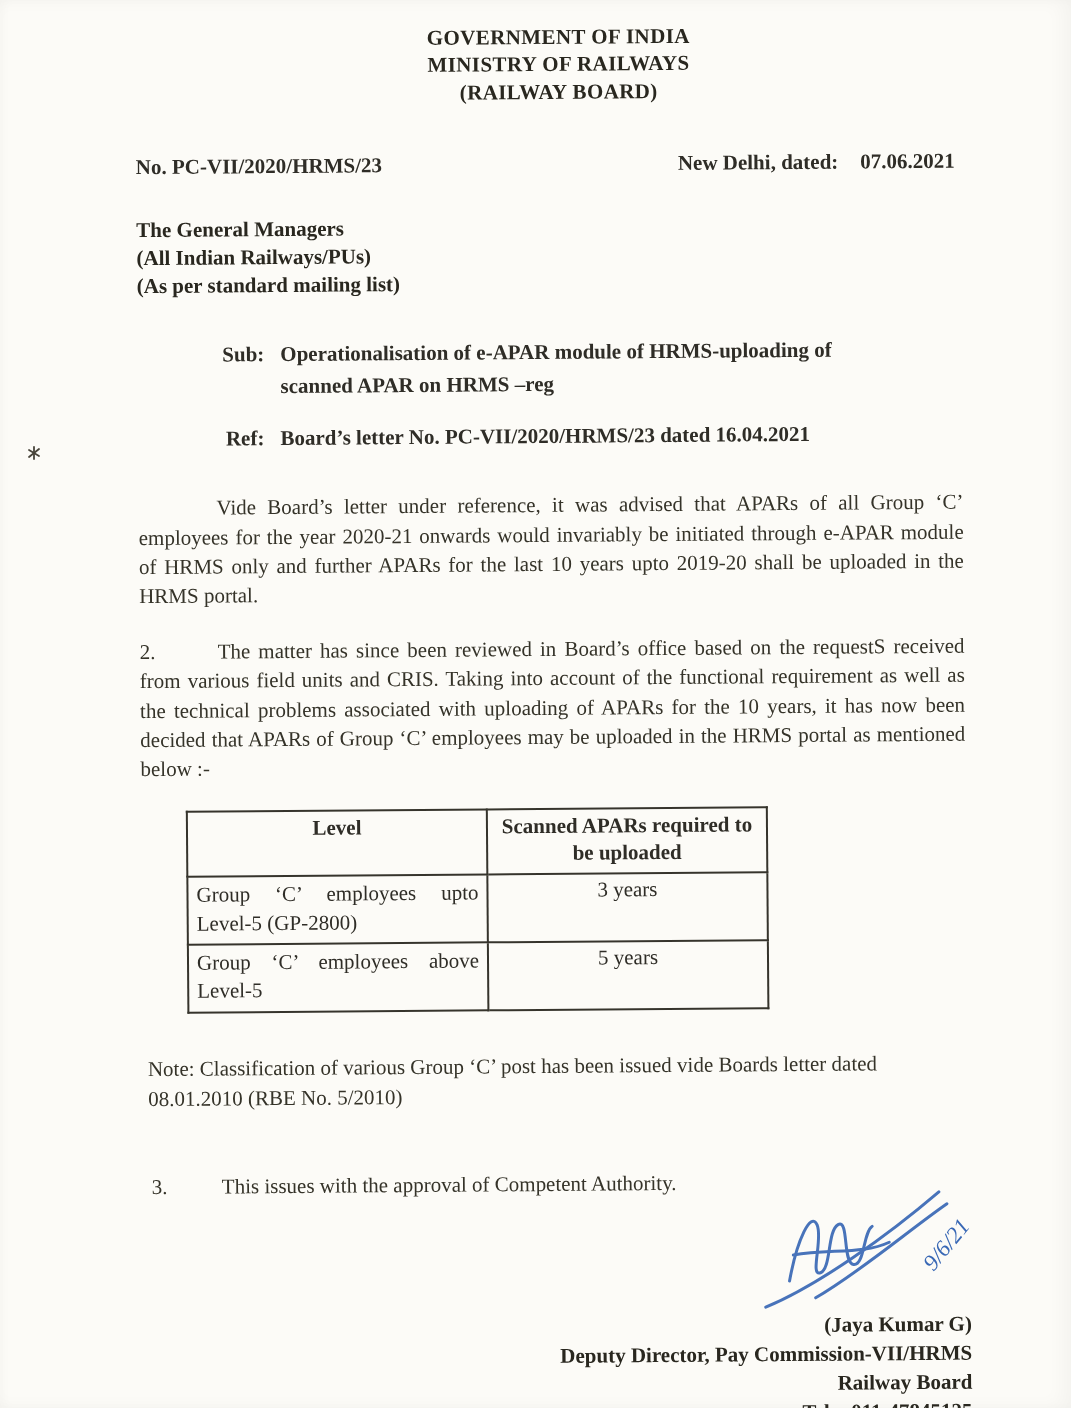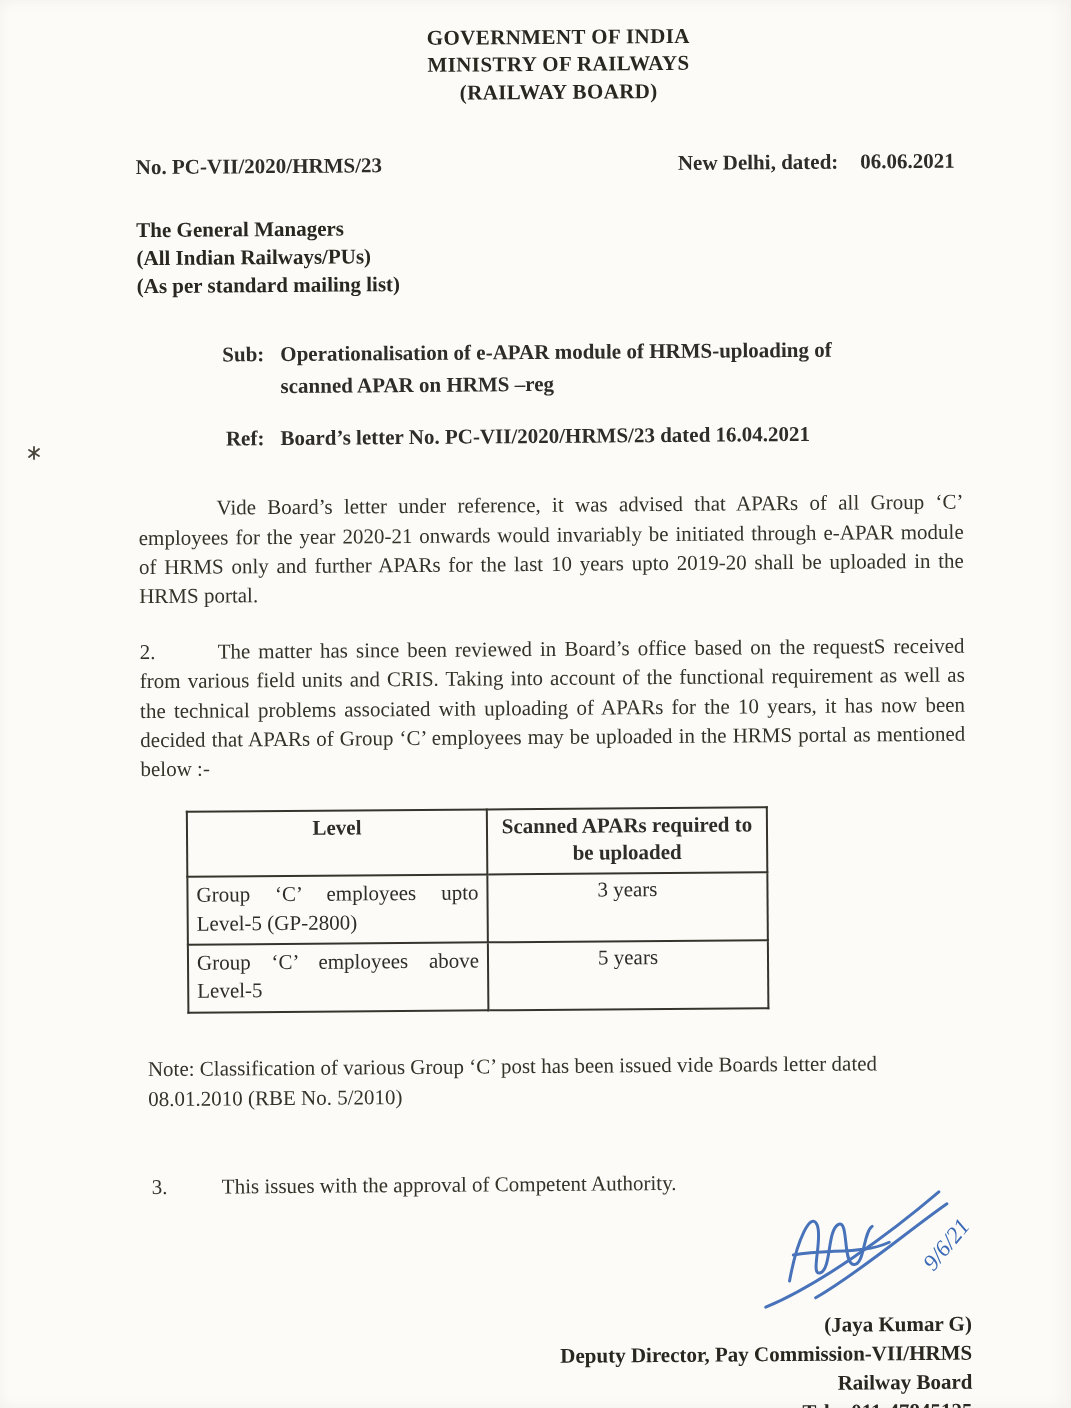--- a/index.html
+++ b/index.html
@@ -120,21 +120,21 @@
 
     <div class="doc-header">
       <div>GOVERNMENT OF INDIA</div>
       <div>MINISTRY OF RAILWAYS</div>
       <div>(RAILWAY BOARD)</div>
     </div>
 
     <div class="ref-row">
       <span>No. PC-VII/2020/HRMS/23</span>
       <span class="place-date">
-        <span>New Delhi, dated:</span><span class="date">06.06.2021</span>
+        <span>New Delhi, dated:</span><span class="date">07.06.2021</span>
       </span>
     </div>
 
     <div class="addressee">
       <div>The General Managers</div>
       <div>(All Indian Railways/PUs)</div>
       <div>(As per standard mailing list)</div>
     </div>
 
     <div class="subject-block">

